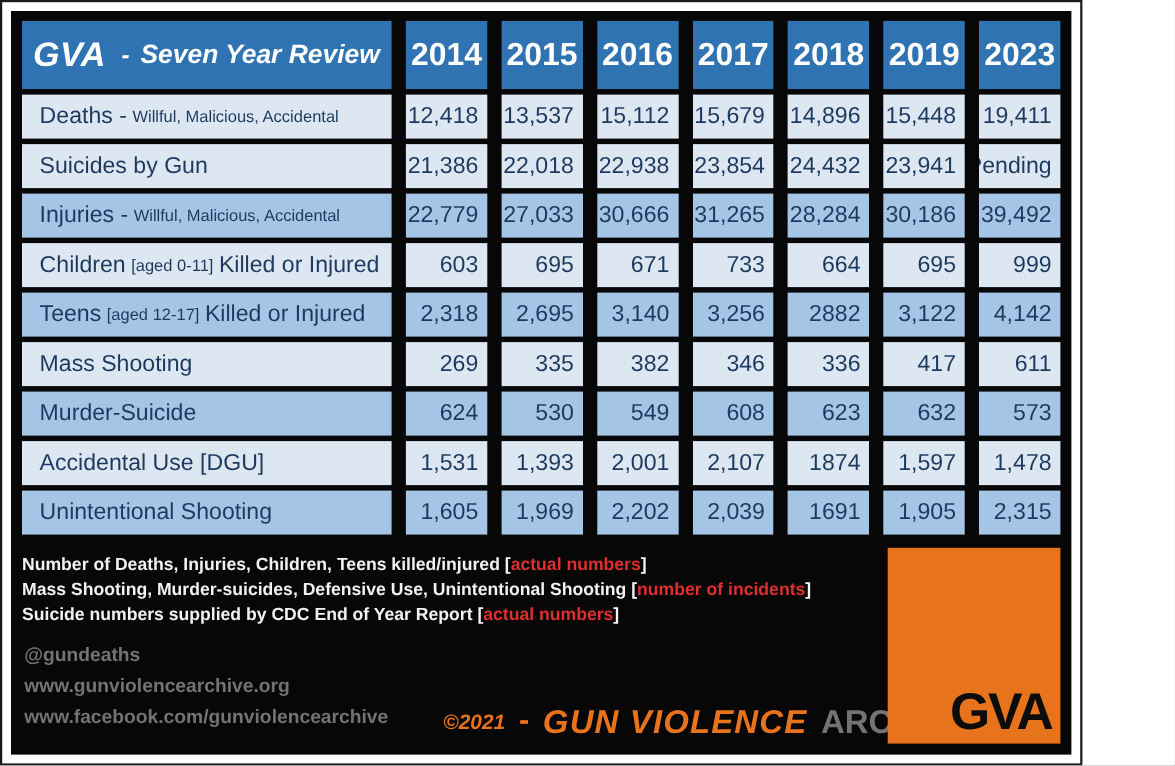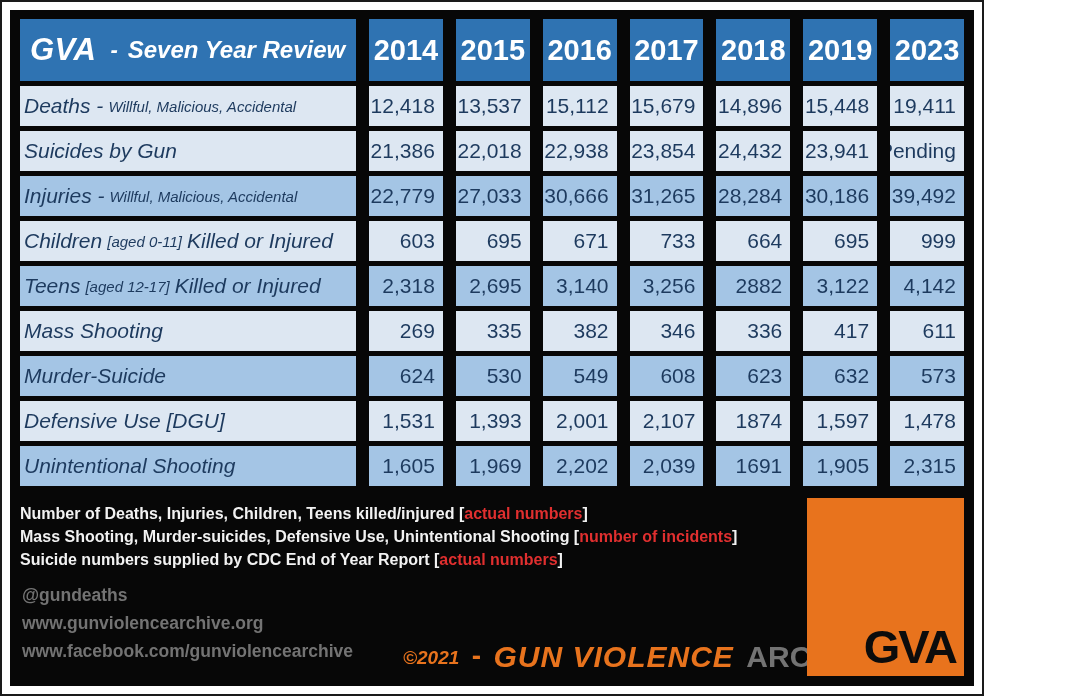--- a/index.html
+++ b/index.html
@@ -23,21 +23,21 @@
     font-weight:bold; font-size:29px;
   }
   .hcell.title { justify-content:flex-start; padding-left:10px; font-style:italic; }
   .t-main { font-size:31px; letter-spacing:0.5px; }
   .t-dash { font-size:22px; margin:0 10px 0 14px; }
   .t-sub  { font-size:24px; }
   .cell {
     height:40px; display:flex; align-items:center;
     color:#1d3a5e; overflow:hidden; white-space:nowrap;
   }
-  .lbl { padding-left:4px; font-size:21px;font-style:italic; }
+  .lbl { padding-left:16px; font-size:21px; }
   .l-note { font-size:15px; margin-left:5px; }
   .l-tail { font-size:21px; margin-left:5px; }
   .val { justify-content:flex-end; padding-right:8px; font-size:21px; }
   .light { background:#dde7f2; }
   .dark  { background:#a4c5e5; }
 
   .footer { flex:1; position:relative; color:#f2f2f2; }
   .notes { margin:10px 0 0 10px; font-weight:bold; font-size:16px; line-height:23px; }
   .note-red { color:#e02f2f; }
   .links { margin:10px 0 0 12px; font-weight:bold; font-size:17.5px; line-height:28px; color:#737373; }
@@ -146,21 +146,21 @@
             <span>Murder-Suicide</span>
           </div>
           <div class="cell val dark">624</div>
           <div class="cell val dark">530</div>
           <div class="cell val dark">549</div>
           <div class="cell val dark">608</div>
           <div class="cell val dark">623</div>
           <div class="cell val dark">632</div>
           <div class="cell val dark">573</div>
           <div class="cell lbl light">
-            <span>Defensive Use [DGU]</span>
+            <span>Accidental Use [DGU]</span>
           </div>
           <div class="cell val light">1,531</div>
           <div class="cell val light">1,393</div>
           <div class="cell val light">2,001</div>
           <div class="cell val light">2,107</div>
           <div class="cell val light">1874</div>
           <div class="cell val light">1,597</div>
           <div class="cell val light">1,478</div>
           <div class="cell lbl dark">
             <span>Unintentional Shooting</span>

